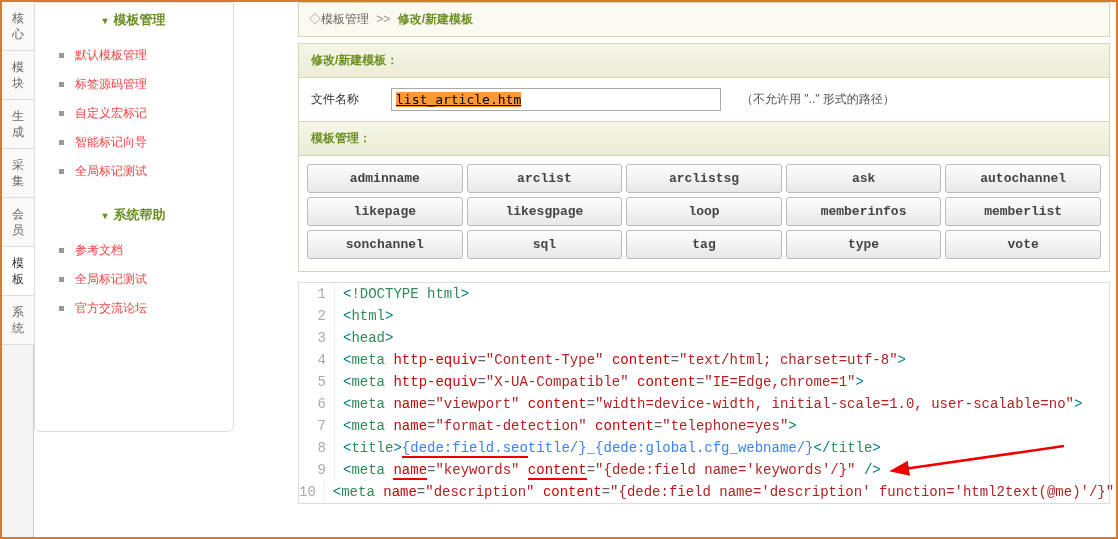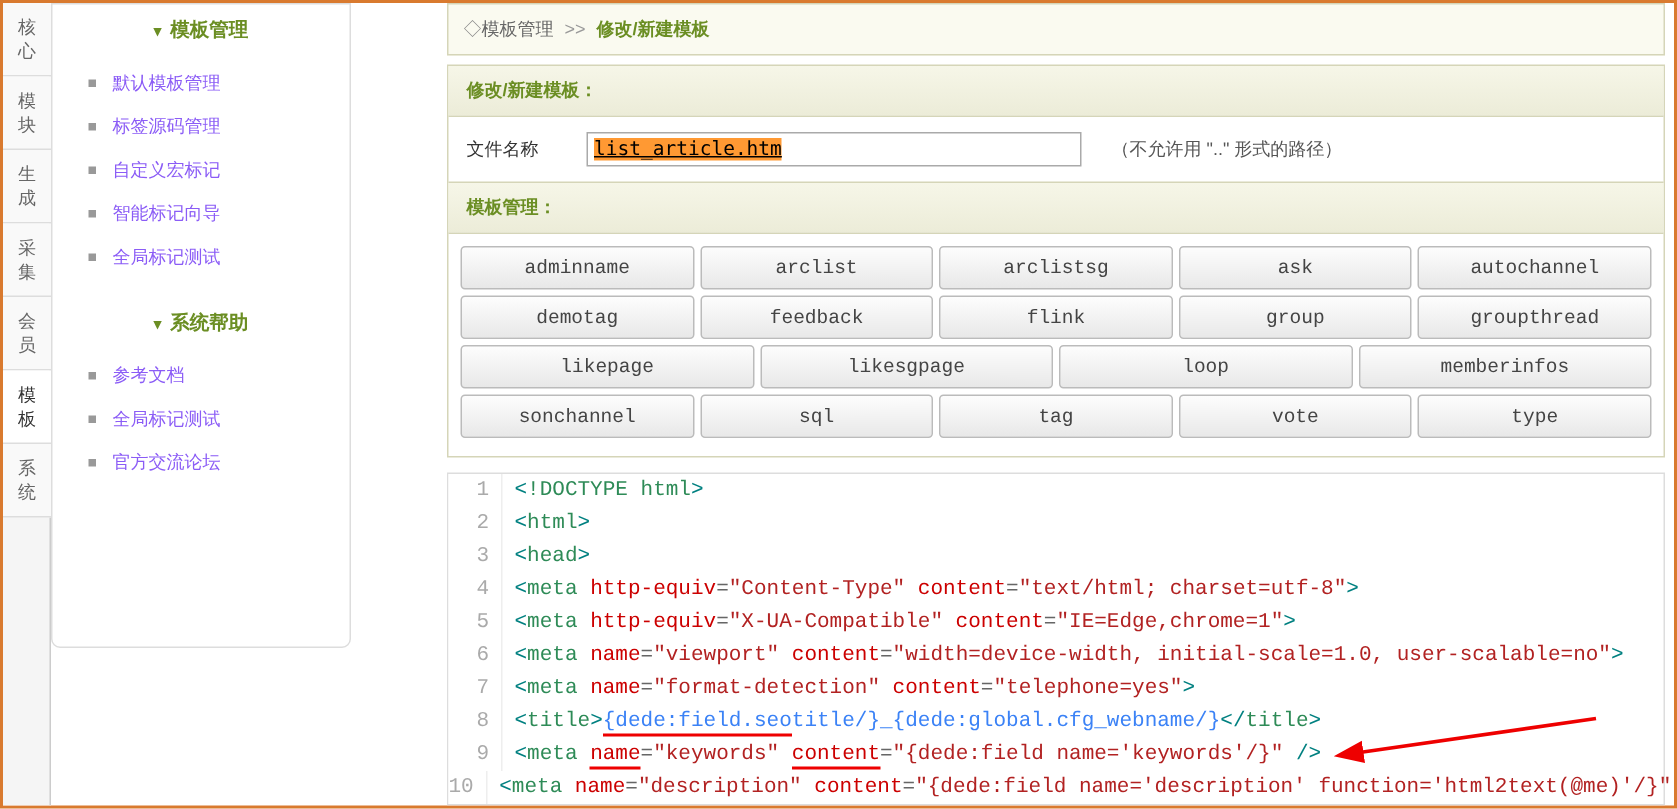--- a/index.html
+++ b/index.html
@@ -6,39 +6,39 @@
 body { font-family: "Microsoft YaHei", SimSun, Arial, sans-serif; font-size: 12px; background: #fff; }
 .container { width: 1118px; height: 539px; border: 2px solid #d97a2f; position: relative; overflow: hidden; }
 .left-tabs { position: absolute; left: 0; top: 0; width: 32px; height: 100%; background: #f5f5f5; border-right: 1px solid #ccc; }
 .left-tab { display: block; width: 32px; padding: 8px 0; text-align: center; font-size: 12px; color: #666; border-bottom: 1px solid #ddd; background: #f9f9f9; cursor: pointer; writing-mode: horizontal-tb; }
 .left-tab span { display: block; line-height: 16px; }
 .left-tab.active { background: #fff; color: #333; }
 .sidebar { position: absolute; left: 32px; top: 0; width: 200px; height: 430px; background: #fff; border: 1px solid #ddd; border-radius: 0 0 6px 6px; }
 .sidebar-section-header { padding: 8px 12px; font-size: 13px; font-weight: bold; color: #6b8e23; text-align: center; }
 .sidebar-section-header::before { content: "▾"; color: #6b8e23; margin-right: 6px; font-size: 10px; }
 .sidebar-list { list-style: none; padding: 4px 0 12px 0; }
-.sidebar-item { padding: 6px 20px 6px 40px; color: #8b5cf6; cursor: pointer; position: relative; }
+.sidebar-item { padding: 6px 20px 6px 40px; color: #ef4444; cursor: pointer; position: relative; }
 .sidebar-item::before { content: ""; position: absolute; left: 24px; top: 12px; width: 5px; height: 5px; background: #999; }
 .main { position: absolute; left: 236px; top: 0; right: 0; bottom: 0; padding: 0 6px 0 60px; }
 .breadcrumb { padding: 8px 10px; color: #666; border: 1px solid #d5d5b8; background: #fafaf0; margin-bottom: 6px; }
 .breadcrumb .diamond { color: #888; }
 .breadcrumb .sep { color: #999; margin: 0 4px; }
 .breadcrumb a { color: #666; text-decoration: none; }
 .breadcrumb .current { color: #6b8e23; font-weight: bold; }
 .panel { border: 1px solid #d5d5b8; }
 .panel-header { background: linear-gradient(#f6f6e8, #ececd8); padding: 8px 12px; color: #6b8e23; font-weight: bold; border-bottom: 1px solid #d5d5b8; }
 .form-row { padding: 10px 12px; display: flex; align-items: center; gap: 20px; }
 .form-label { color: #333; min-width: 60px; }
 .text-input { border: 1px solid #aaa; padding: 3px 4px; width: 330px; font-family: Consolas, monospace; font-size: 13px; text-decoration: underline; }
 .text-input .hl { background: #ff9933; }
 .form-hint { color: #555; }
 .tags-header { background: linear-gradient(#f6f6e8, #ececd8); padding: 8px 12px; color: #6b8e23; font-weight: bold; border-top: 1px solid #d5d5b8; border-bottom: 1px solid #d5d5b8; }
 .tags-grid { padding: 8px; }
 .tags-row { display: flex; gap: 4px; margin-bottom: 4px; }
-.tag-btn { flex: 1; padding: 6px 0; background: linear-gradient(#fdfdfd, #e8e8e8); border: 1px solid #bbb; border-radius: 3px; text-align: center; font-family: Consolas, "Courier New", monospace; font-size: 13px; color: #444; cursor: pointer; }
+.tag-btn { flex: 1; padding: 6px 0; background: linear-gradient(#fdfdfd, #e8e8e8); border: 1px solid #bbb; border-radius: 3px; text-align: center; font-family: Consolas, "Courier New", monospace; font-size: 13px; color: #444; cursor: pointer; font-weight: bold; }
 .code-editor { margin-top: 10px; border: 1px solid #ddd; font-family: Consolas, "Courier New", monospace; font-size: 14px; position: relative; }
 .code-line { display: flex; line-height: 22px; }
 .gutter { width: 36px; text-align: right; padding-right: 8px; color: #aaa; background: #fff; border-right: 1px solid #eee; user-select: none; }
 .code { padding-left: 8px; white-space: pre; color: #444; }
 .tag-open, .tag-close { color: #008080; }
 .tag-name { color: #2e8b57; }
 .attr-name { color: #c00; }
 .attr-val { color: #b22222; }
 .eq { color: #666; }
 .tpl { color: #3b82f6; }
@@ -111,38 +111,32 @@
       <div class="tags-header">模板管理：</div>
       <div class="tags-grid">
           <div class="tags-row">
             <div class="tag-btn">adminname</div>
             <div class="tag-btn">arclist</div>
             <div class="tag-btn">arclistsg</div>
             <div class="tag-btn">ask</div>
             <div class="tag-btn">autochannel</div>
           </div>
           <div class="tags-row">
-            <div class="tag-btn">demotag</div>
-            <div class="tag-btn">feedback</div>
-            <div class="tag-btn">flink</div>
-            <div class="tag-btn">group</div>
-            <div class="tag-btn">groupthread</div>
-          </div>
-          <div class="tags-row">
             <div class="tag-btn">likepage</div>
             <div class="tag-btn">likesgpage</div>
             <div class="tag-btn">loop</div>
             <div class="tag-btn">memberinfos</div>
+            <div class="tag-btn">memberlist</div>
           </div>
           <div class="tags-row">
             <div class="tag-btn">sonchannel</div>
             <div class="tag-btn">sql</div>
             <div class="tag-btn">tag</div>
+            <div class="tag-btn">type</div>
             <div class="tag-btn">vote</div>
-            <div class="tag-btn">type</div>
           </div>
         </div>
     </div>
     <div class="code-editor">
       <svg class="arrow" width="180" height="40">
         <defs>
             <marker id="ah" markerWidth="10" markerHeight="10" refX="2" refY="3" orient="auto">
               <path d="M0,0 L0,6 L8,3 z" fill="#e00"></path>
             </marker>
           </defs>

